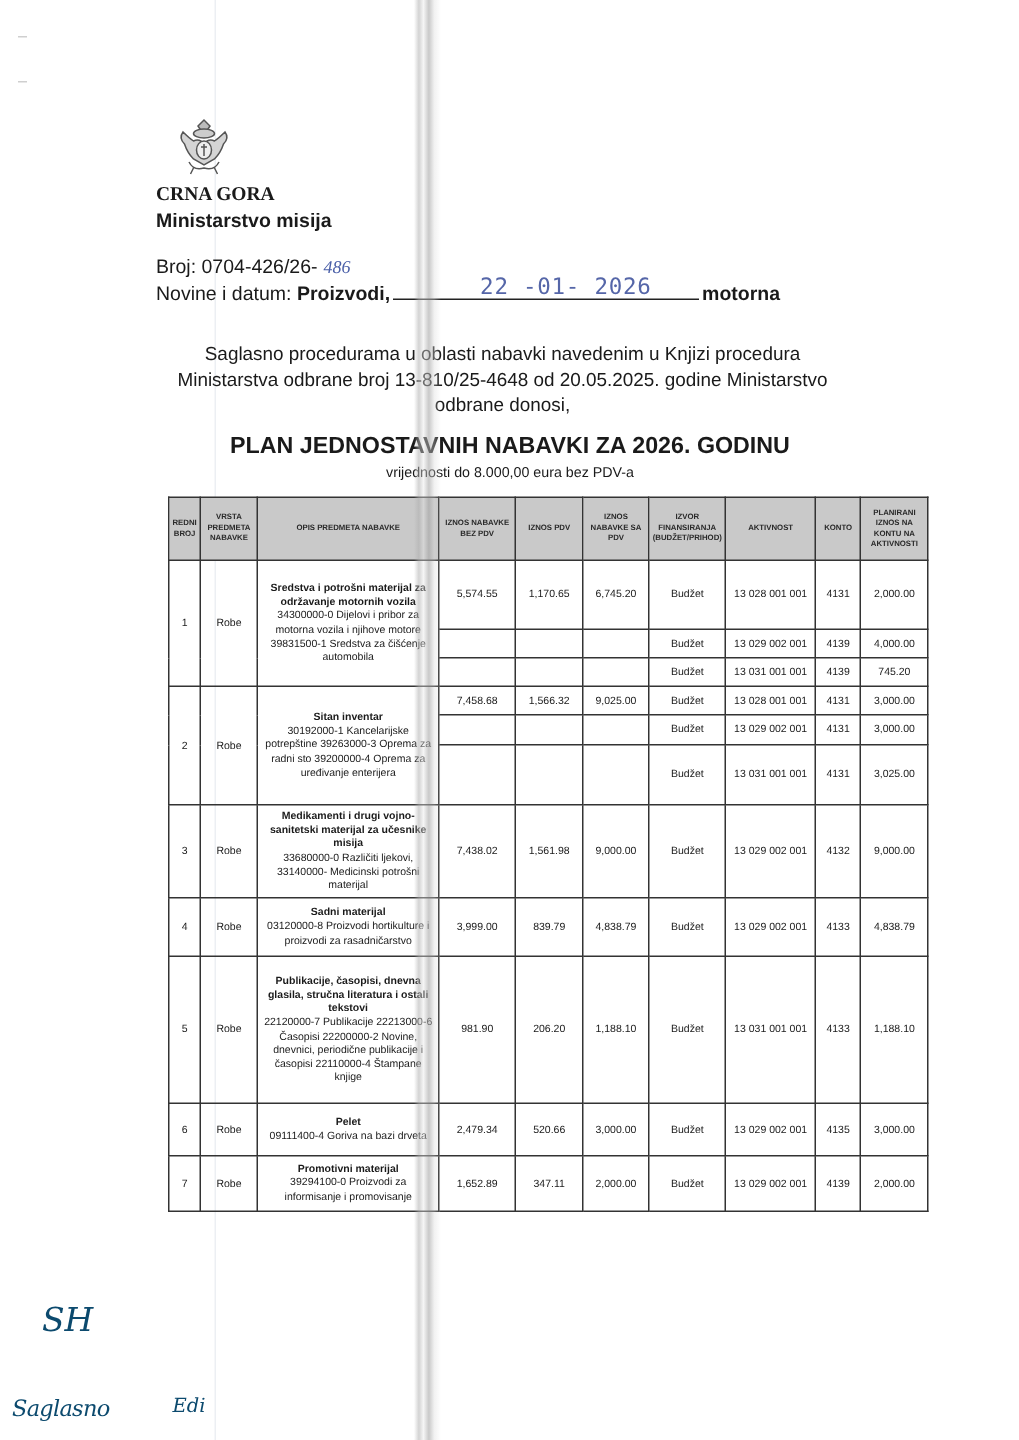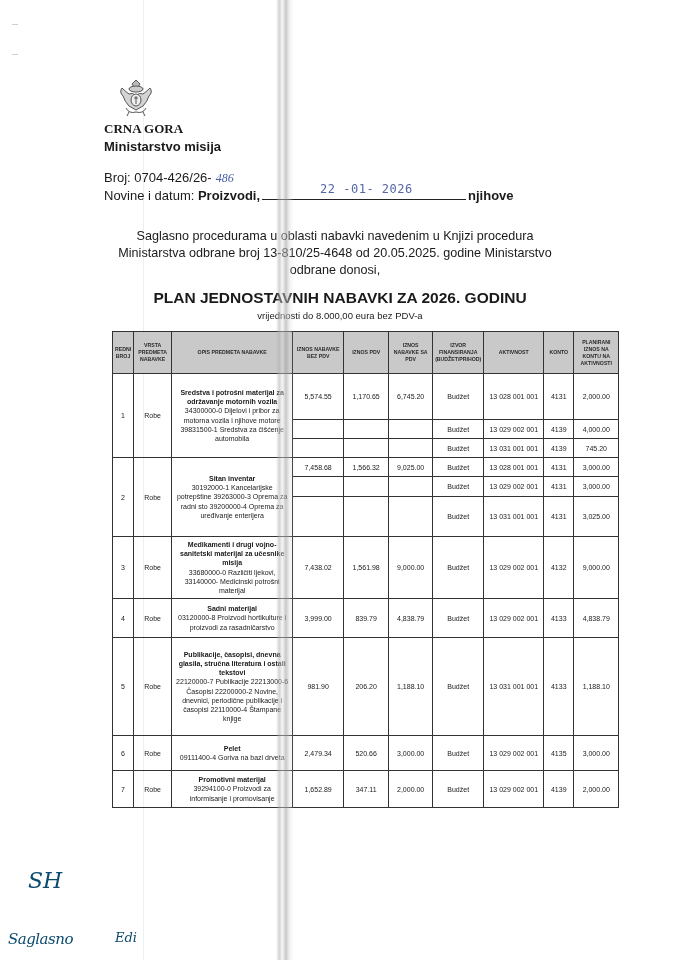--- a/index.html
+++ b/index.html
@@ -22,21 +22,21 @@
   .country { position: absolute; left: 104px; top: 121px; font-weight: bold; font-size: 13px; font-family: Liberation Serif, serif; }
   .ministry { position: absolute; left: 104px; top: 139px; font-weight: bold; font-size: 13px; }
   .ref-line { position: absolute; left: 104px; top: 170px; font-size: 13px; }
   .ref-line .hand { font-family: Liberation Serif, serif; color: #4a5fa8; font-style: italic; font-size: 12px; margin-left: 4px; }
   .date-line { position: absolute; left: 104px; top: 187px; font-size: 13px; white-space: nowrap; }
   .date-line b { font-weight: bold; }
   .date-blank {
     display: inline-block; width: 204px; border-bottom: 1px solid #222; height: 12px; position: relative; vertical-align: baseline; margin: 0 2px;
   }
   .date-blank .stamp {
-    position: absolute; left: 58px; top: -5px; font-family: "DejaVu Sans Mono", monospace; color: #5566a8; font-size: 12px; letter-spacing: 0.5px; text-align: right;
+    position: absolute; left: 58px; top: -5px; font-family: "DejaVu Sans Mono", monospace; color: #5566a8; font-size: 15px; letter-spacing: 0.5px; text-align: right;
   }
   .date-line .godine { font-weight: bold; }
   .intro {
     position: absolute; left: 110px; top: 228px; width: 450px; text-align: center;
     font-size: 12.6px; line-height: 17px;
   }
   .plan-title {
     position: absolute; left: 100px; top: 289px; width: 480px; text-align: center;
     font-weight: bold; font-size: 15.5px;
   }
@@ -84,21 +84,21 @@
 </svg>
 
 <div class="country">CRNA GORA</div>
 <div class="ministry">Ministarstvo misija</div>
 
 <div class="ref-line">
   <span>Broj: 0704-426/26-</span><span class="hand">486</span>
 </div>
 
 <div class="date-line">
-  <span>Novine i datum: </span><b>Proizvodi,</b><span class="date-blank"><span class="stamp">22 -01- 2026</span></span><span class="godine">njihove</span>
+  <span>Novine i datum: </span><b>Proizvodi,</b><span class="date-blank"><span class="stamp">22 -01- 2026</span></span><span class="godine">motorna</span>
 </div>
 
 <div class="intro">Saglasno procedurama u oblasti nabavki navedenim u Knjizi procedura Ministarstva odbrane broj 13-810/25-4648 od 20.05.2025. godine Ministarstvo odbrane donosi,</div>
 
 <div class="plan-title">PLAN JEDNOSTAVNIH NABAVKI ZA 2026. GODINU</div>
 <div class="plan-sub">vrijednosti do 8.000,00 eura bez PDV-a</div>
 
 <table class="plan">
   <colgroup>
     <col style="width:16px">

